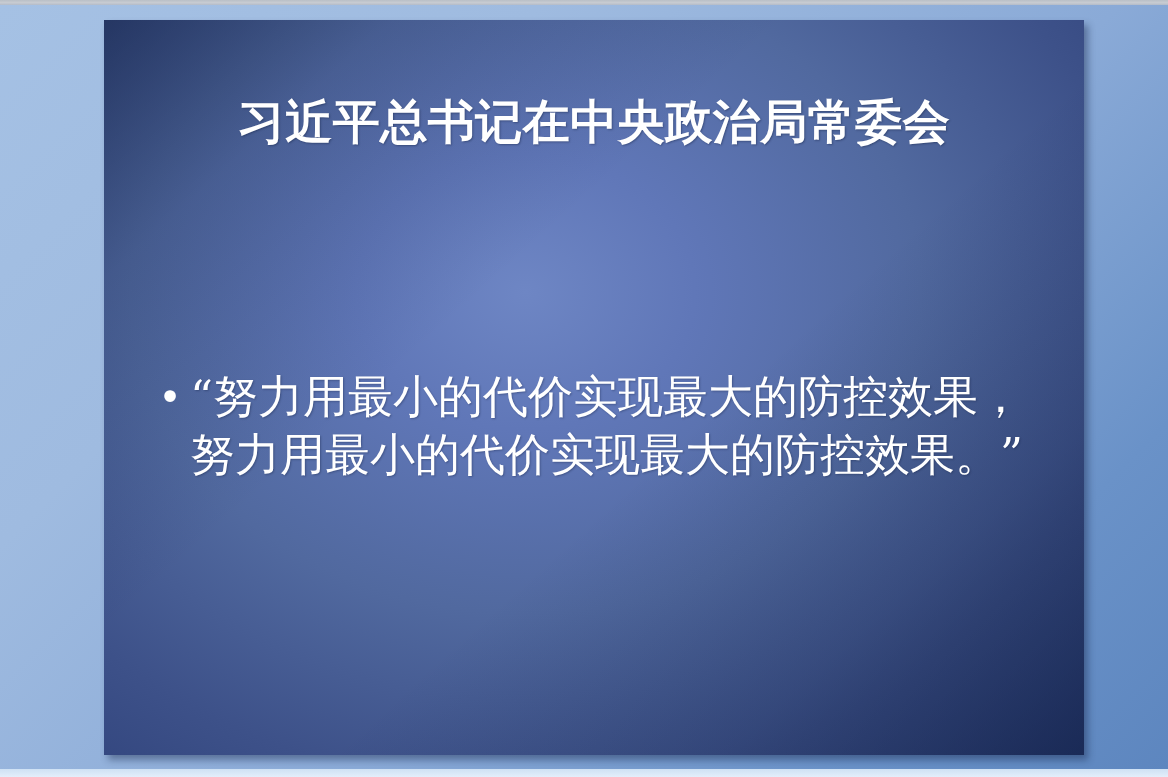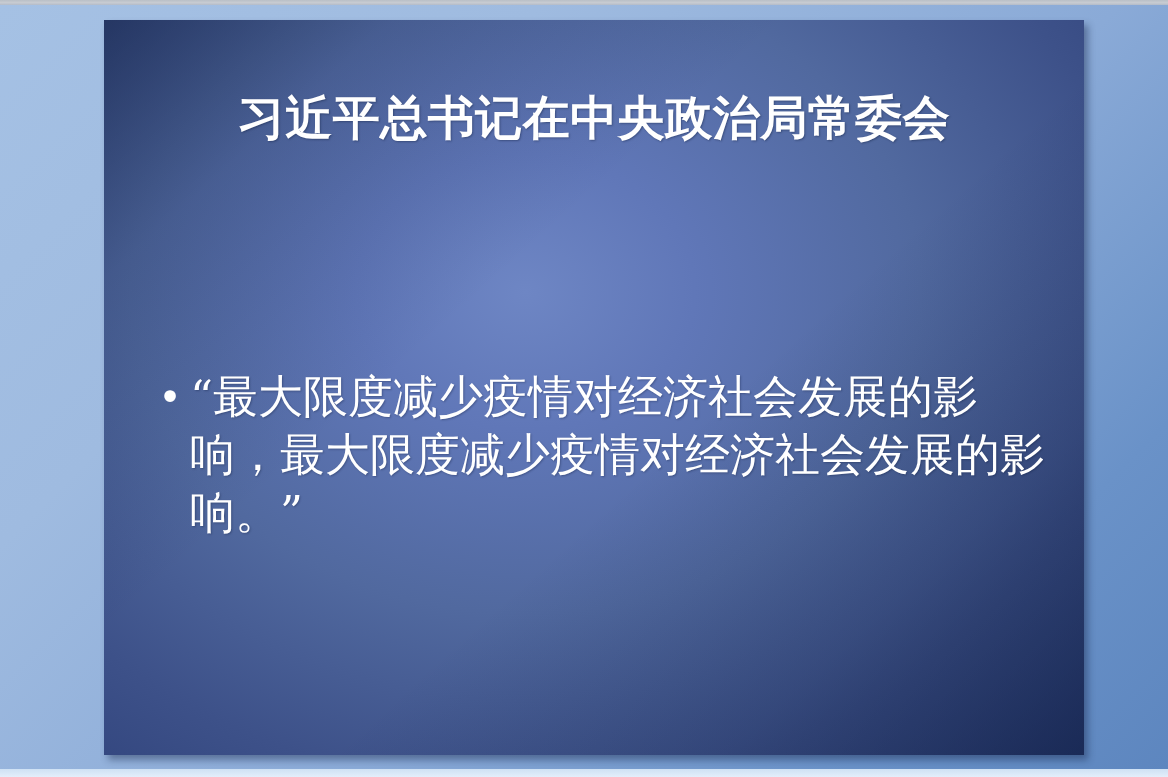--- a/index.html
+++ b/index.html
@@ -92,21 +92,21 @@
   }
 
   
   .title-block {
     position: absolute;
     left: 40px;
     top: 72px;
     width: 900px;
     text-align: center;
     color: #ffffff;
-    font-family: Liberation Mono, monospace;
+    font-family: Liberation Serif, serif;
     font-weight: bold;
     font-size: 47px;
     line-height: 60px;
     letter-spacing: 0.5px;
     text-shadow: 1px 1px 2px rgba(10, 20, 50, 0.35);
   }
   .title-line { display: block; white-space: nowrap; }
 
   
   .body-block {
@@ -152,21 +152,21 @@
   <div class="slide">
     <div class="slide-content">
 
       <div class="title-block">
         <span class="title-line">习近平总书记在中央政治局常委会</span>
       </div>
 
       <div class="body-block">
         <div class="bullet-row">
           <span class="bullet-marker">•</span>
-          <span class="bullet-text">“最大限度减少疫情对经济社会发展的影响，最大限度减少疫情对经济社会发展的影响。”</span>
+          <span class="bullet-text">“努力用最小的代价实现最大的防控效果，努力用最小的代价实现最大的防控效果。”</span>
         </div>
       </div>
 
     </div>
   </div>
 
   <div class="bottom-strip"></div>
 
 </div>
 

